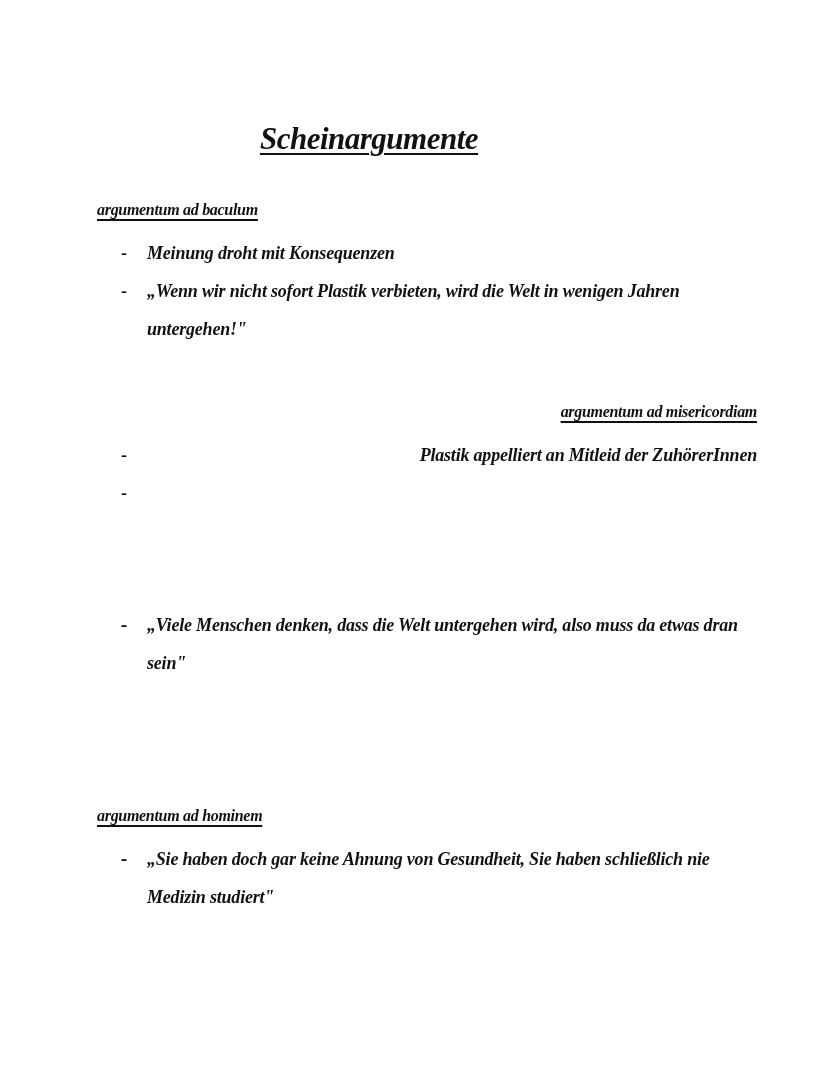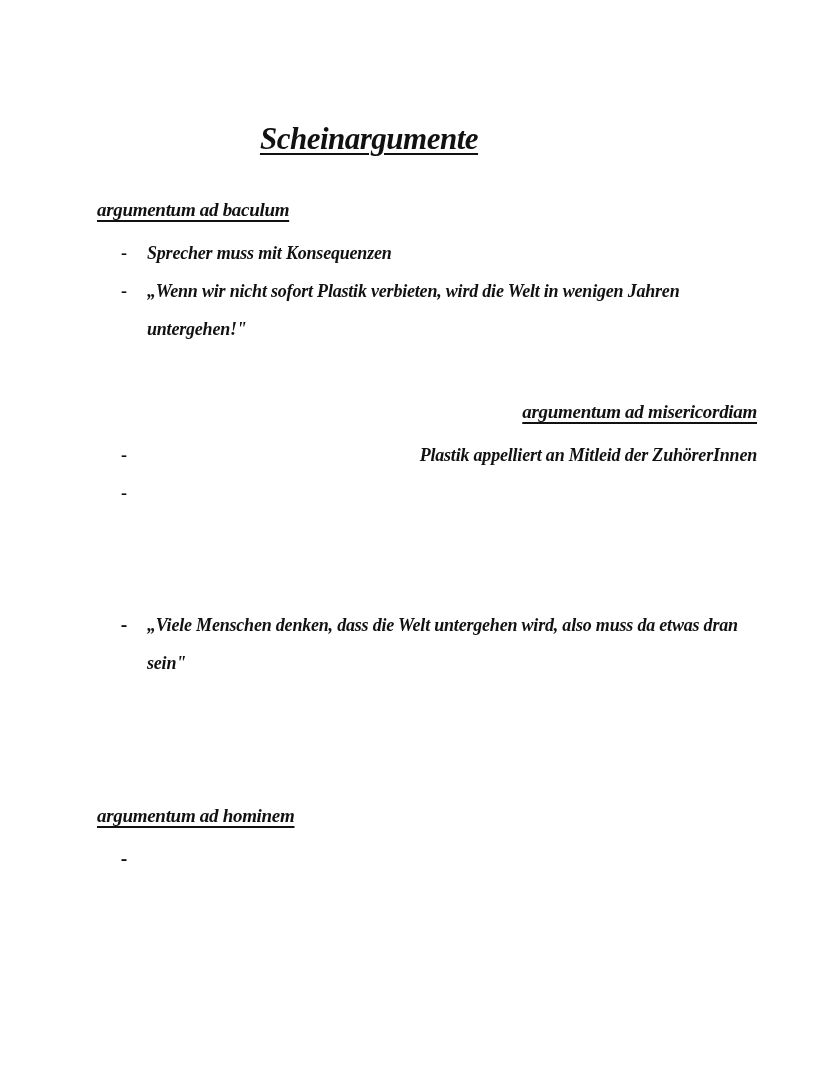--- a/index.html
+++ b/index.html
@@ -37,21 +37,21 @@
       text-decoration: underline;
       text-decoration-thickness: 2px;
       text-underline-offset: 4px;
     }
     .section {
       position: absolute;
       left: 97px;
       width: 660px;
     }
     .section-heading {
-      font-size: 19px;
+      font-size: 16px;
       line-height: 32px;
       margin: 0;
       letter-spacing: -0.3px;
     }
     .section-heading span {
       text-decoration: underline;
       text-decoration-thickness: 2px;
       text-underline-offset: 4px;
     }
     .bullets {
@@ -82,21 +82,21 @@
     <span>Scheinargumente</span>
   </h1>
 
   <div class="section" style="top:194px;">
     <h2 class="section-heading">
       <span>argumentum ad baculum</span>
     </h2>
     <ul class="bullets">
       <li class="bullet">
         <span class="dash">-</span>
-        <span>Sprecher muss mit Konsequenzen</span>
+        <span>Meinung droht mit Konsequenzen</span>
       </li>
       <li class="bullet">
         <span class="dash">-</span>
         <span>„Wenn wir nicht sofort Plastik verbieten, wird die Welt in wenigen Jahren untergehen!"</span>
       </li>
     </ul>
   </div>
 
   <div class="section" style="top:396px;text-align:right;">
     <h2 class="section-heading">
@@ -128,17 +128,18 @@
   <div class="section" style="top:800px;">
     <h2 class="section-heading">
       <span>argumentum ad hominem</span>
     </h2>
     <ul class="bullets">
       <li class="bullet">
         <span class="dash">-</span>
       </li>
       <li class="bullet">
         <span class="dash">-</span>
+        <span>„Sie haben doch gar keine Ahnung von Gesundheit, Sie haben schließlich nie Medizin studiert"</span>
       </li>
     </ul>
   </div>
 
 </div>
 
 </body></html>

